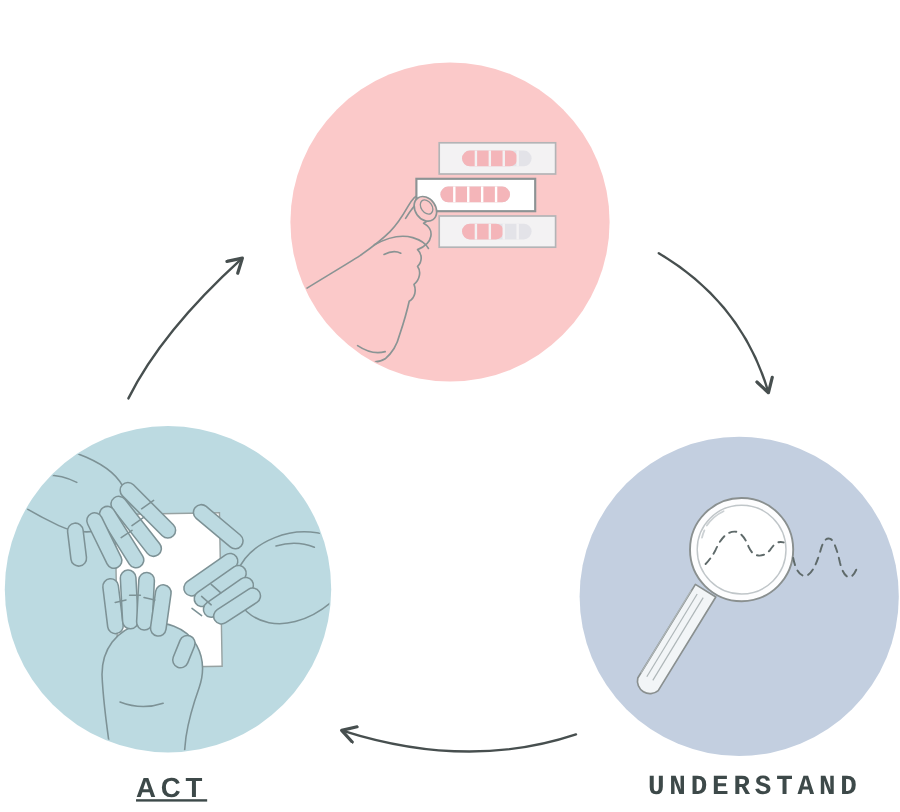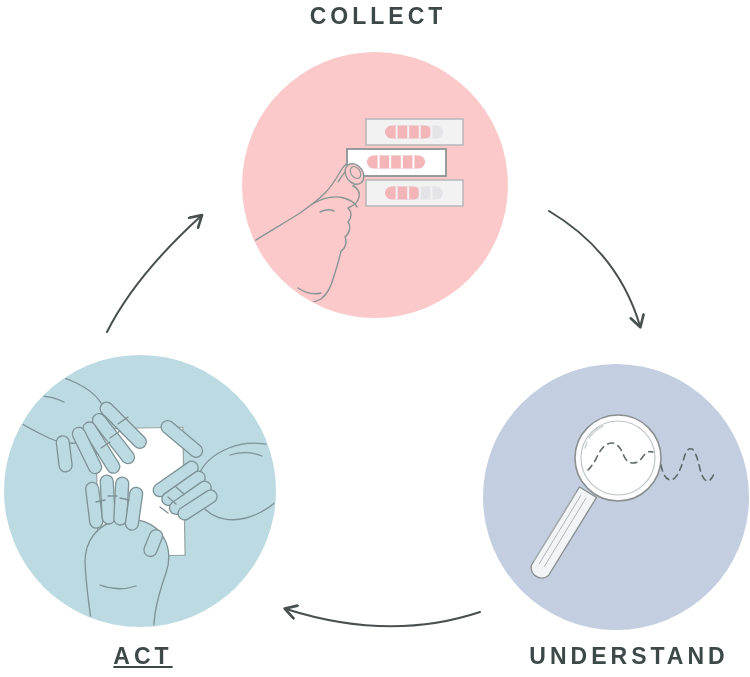--- a/index.html
+++ b/index.html
@@ -3,21 +3,21 @@
 <meta charset="utf-8">
 <style>
   html,body{margin:0;padding:0;background:#ffffff;}
   #stage{position:relative;width:750px;height:677px;background:#ffffff;overflow:hidden;
          font-family:"Liberation Sans", sans-serif;}
   #stage svg{position:absolute;left:0;top:0;}
   .node-label{position:absolute;transform:translateX(-50%);white-space:nowrap;
               font-size:23px;font-weight:600;letter-spacing:4px;color:#3d4949;}
   #label-collect{left:378px;top:3px;}
   #label-act{left:143px;top:643px;text-decoration:underline;}
-  #label-understand{left:629px;top:643px;}
+  #label-understand{left:629px;top:643px;font-family:Liberation Mono, monospace;}
 </style>
 </head>
 <body>
 
 <div id="stage">
 
   <svg width="750" height="677" viewBox="0 0 750 677">
     <defs>
       <marker id="arrowhead" viewBox="0 0 12 12" refX="9" refY="6" markerWidth="8" markerHeight="8" orient="auto">
         <path d="M 1.5 1 L 10 6 L 1.5 11" fill="none" stroke="#474f4f" stroke-width="2" stroke-linecap="round" stroke-linejoin="round"></path>
@@ -176,16 +176,15 @@
       </g>
     </g>
 
     <g fill="none" stroke="#474f4f" stroke-width="2" stroke-linecap="round">
       <path d="M 549 211 Q 618 252 640 326" marker-end="url(#arrowhead)" stroke="#474f4f"></path>
       <path d="M 480 612 Q 390 642 286 609" marker-end="url(#arrowhead)" stroke="#474f4f"></path>
       <path d="M 107 332 Q 135 276 201 216" marker-end="url(#arrowhead)" stroke="#474f4f"></path>
     </g>
   </svg>
 
-  <div class="node-label" id="label-collect">COLLECT</div>
   <div class="node-label" id="label-act">ACT</div>
   <div class="node-label" id="label-understand">UNDERSTAND</div>
 </div>
 
 </body></html>

